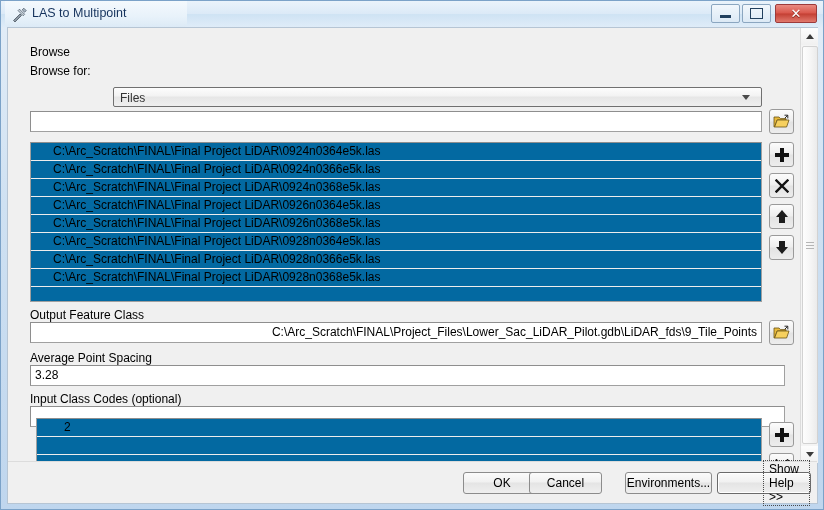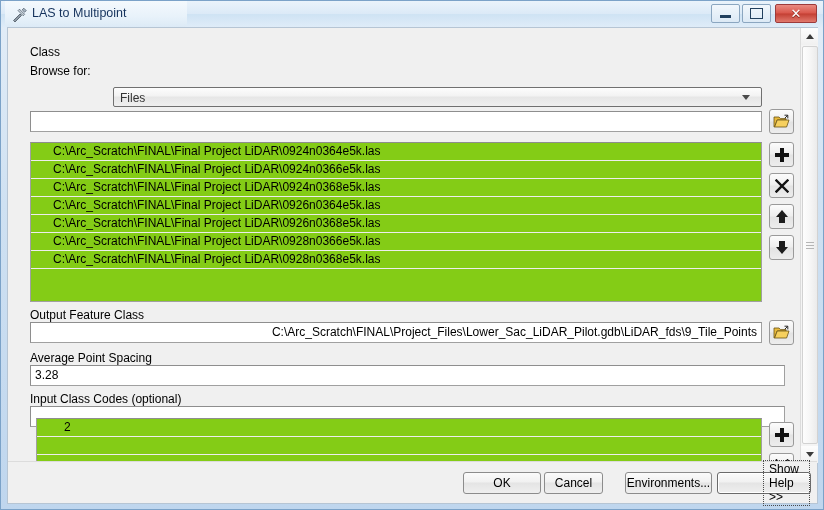--- a/index.html
+++ b/index.html
@@ -80,21 +80,21 @@
     display:flex;align-items:center;justify-content:center;
   }
   .caret-down{
     width:0;height:0;border-left:4px solid transparent;border-right:4px solid transparent;
     border-top:5px solid #4a4a4a;
   }
 
   
   .listbox{
     position:absolute;box-sizing:border-box;
-    background:#84cc16;border:1px solid #a0a0a0;border-top-color:#8e8e8e;
+    background:#0369a1;border:1px solid #a0a0a0;border-top-color:#8e8e8e;
     overflow:hidden;
   }
   .listrow{
     height:17px;line-height:17px;border-bottom:1px solid #ededed;
     padding-left:22px;font-size:12px;color:#000;white-space:nowrap;overflow:hidden;
   }
   .listrow.codes{padding-left:27px;}
 
   
   .sbtn{
@@ -181,21 +181,21 @@
     </div>
     <div class="winbtn" id="btn-close">
       <span class="close-glyph">✕</span>
     </div>
   </div>
 
   <div id="dialog">
 
     <div id="content">
 
-      <div class="lbl" style="left:22px;top:17px;">Class</div>
+      <div class="lbl" style="left:22px;top:17px;">Browse</div>
 
       <div class="lbl" style="left:22px;top:36px;">Browse for:</div>
 
       <div id="combo">
         <div id="combo-text">Files</div>
         <div id="combo-arrow">
           <div class="caret-down"></div>
         </div>
       </div>
 
@@ -209,20 +209,21 @@
           <path d="M14.8 1.2 L11.8 4.2" fill="none" stroke="#2a2a2a" stroke-width="1"></path>
         </svg>
       </div>
 
       <div class="listbox" id="file-list" style="left:22px;top:114px;width:732px;height:160px;">
           <div class="listrow">C:\Arc_Scratch\FINAL\Final Project LiDAR\0924n0364e5k.las</div>
           <div class="listrow">C:\Arc_Scratch\FINAL\Final Project LiDAR\0924n0366e5k.las</div>
           <div class="listrow">C:\Arc_Scratch\FINAL\Final Project LiDAR\0924n0368e5k.las</div>
           <div class="listrow">C:\Arc_Scratch\FINAL\Final Project LiDAR\0926n0364e5k.las</div>
           <div class="listrow">C:\Arc_Scratch\FINAL\Final Project LiDAR\0926n0368e5k.las</div>
+          <div class="listrow">C:\Arc_Scratch\FINAL\Final Project LiDAR\0928n0364e5k.las</div>
           <div class="listrow">C:\Arc_Scratch\FINAL\Final Project LiDAR\0928n0366e5k.las</div>
           <div class="listrow">C:\Arc_Scratch\FINAL\Final Project LiDAR\0928n0368e5k.las</div>
         </div>
 
       <div class="sbtn" style="left:761px;top:114px;">
         <div style="position:relative;width:14px;height:14px;">
           <div class="plus-v" style="left:5px;top:0;"></div>
           <div class="plus-h" style="left:0;top:5px;"></div>
         </div>
       </div>
@@ -288,21 +289,21 @@
       </div>
       <div class="sbarrow" id="sb-dn">
         <div class="sb-tri-dn"></div>
       </div>
     </div>
 
     <div id="bottom">
       <div class="dbtn" style="left:455px;width:78px;">
         <span class="inner">OK</span>
       </div>
-      <div class="dbtn" style="left:536px;width:59px;">
+      <div class="dbtn" style="left:521px;width:73px;">
         <span class="inner">Cancel</span>
       </div>
       <div class="dbtn" style="left:617px;width:87px;">
         <span class="inner">Environments...</span>
       </div>
       <div class="dbtn focus" style="left:709px;width:94px;">
         <span class="inner">Show Help &gt;&gt;</span>
       </div>
     </div>
 

